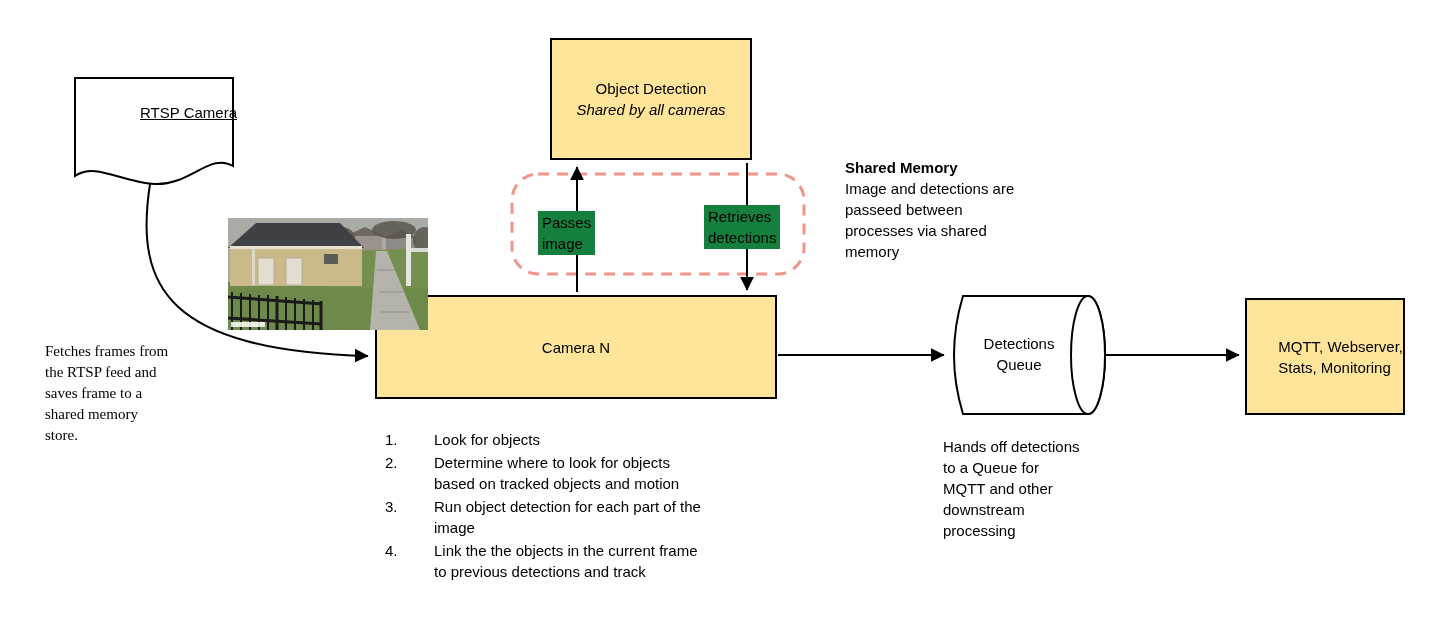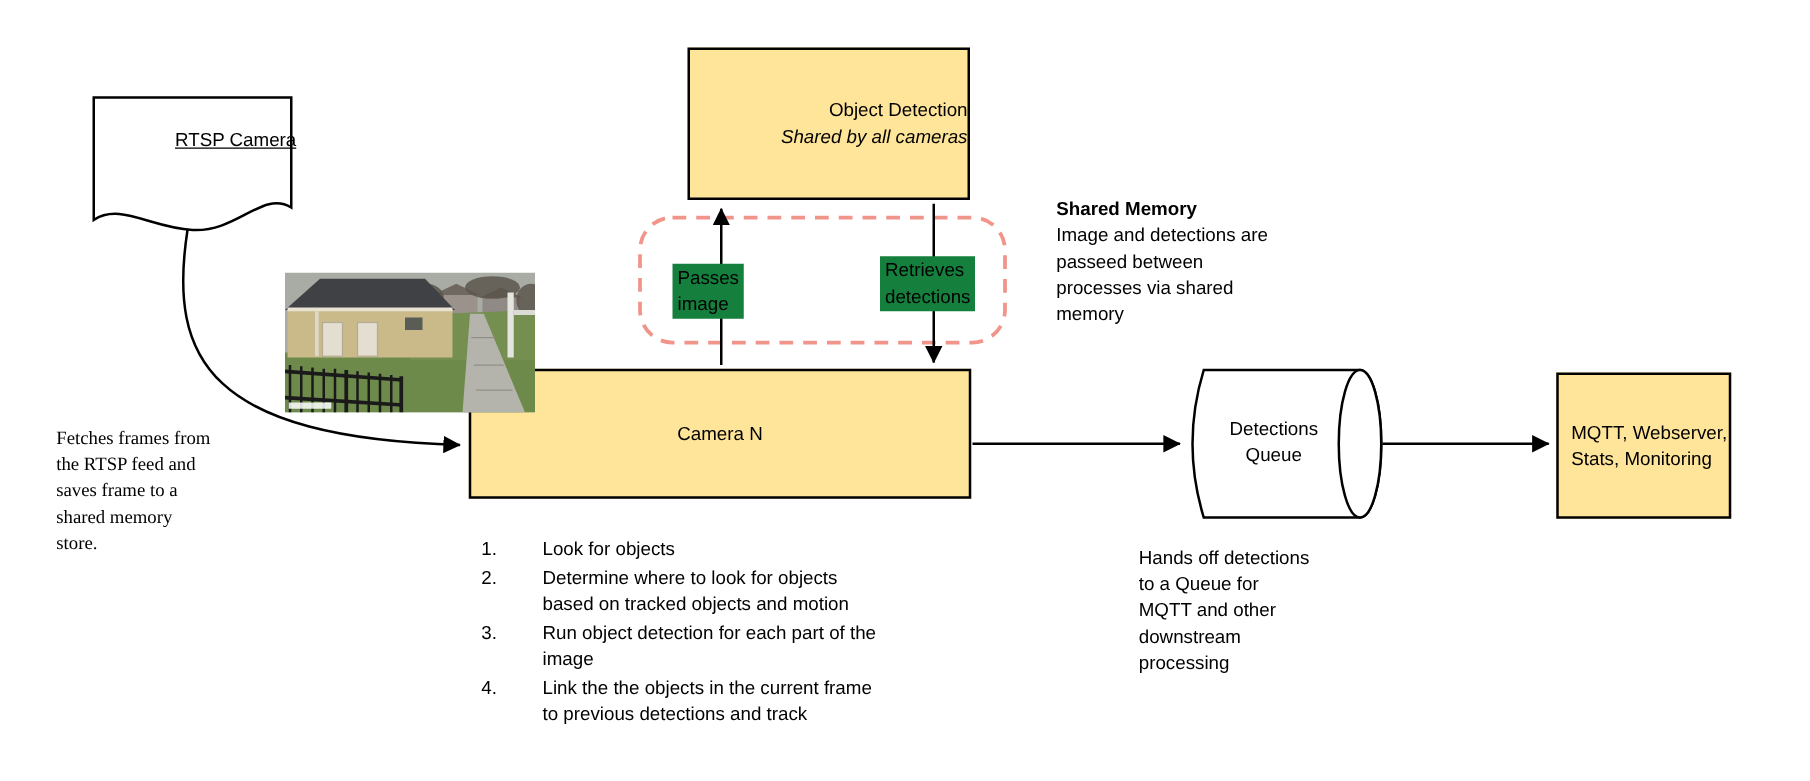--- a/index.html
+++ b/index.html
@@ -6,33 +6,33 @@
   html,body { background:#fff; }
   body { font-family:"Liberation Sans", sans-serif; color:#000; }
   .stage { position:relative; width:1448px; height:625px; background:#fff; overflow:hidden;
            font-size:15px; line-height:21px; }
   .layer { position:absolute; left:0; top:0; width:1448px; height:625px; z-index:1; }
   .pre { white-space:pre-line; }
 
   .node { position:absolute; background:#ffe599; border:2px solid #000; z-index:3;
           display:flex; flex-direction:column; align-items:center; justify-content:center;
           text-align:center; }
-  #node-object-detection { left:550px; top:38px; width:226px; height:122px;align-items:flex-end; }
+  #node-object-detection { left:550px; top:38px; width:202px; height:122px; }
   #node-object-detection .sub { font-style:italic; }
   #node-camera-n { left:375px; top:295px; width:402px; height:104px; z-index:2; }
-  #node-outputs { left:1245px; top:298px; width:140px; height:117px;
-                  align-items:flex-start; text-align:left; padding-left:10px; }
+  #node-outputs { left:1245px; top:298px; width:160px; height:117px;
+                  align-items:flex-end; text-align:left; padding-left:10px; }
 
   .note { position:absolute; z-index:3; }
   #rtsp-label   { left:71px;  top:102px; width:166px; text-align:right;text-decoration:underline; }
   #fetch-note   { left:45px;  top:341px; width:185px;font-family:Liberation Serif, serif; }
   #sm-note      { left:845px; top:157px; width:225px; }
   #sm-note .ttl { font-weight:bold; }
   #queue-label  { left:975px; top:333px; width:88px; text-align:center; }
-  #queue-note   { left:911px; top:436px; width:185px; }
+  #queue-note   { left:943px; top:436px; width:185px; }
 
   .flow-lbl { position:absolute; background:#15803d; padding:1px 4px; z-index:4; }
   #passes-lbl    { left:538px; top:211px; }
   #retrieves-lbl { left:704px; top:205px; }
 
   #snapshot { position:absolute; left:228px; top:218px; width:200px; height:112px; z-index:5; }
 
   .steps { position:absolute; left:385px; top:429px; width:380px; z-index:3; }
   .step { display:flex; margin-bottom:2px; }
   .step-num { width:49px; flex:none; }

